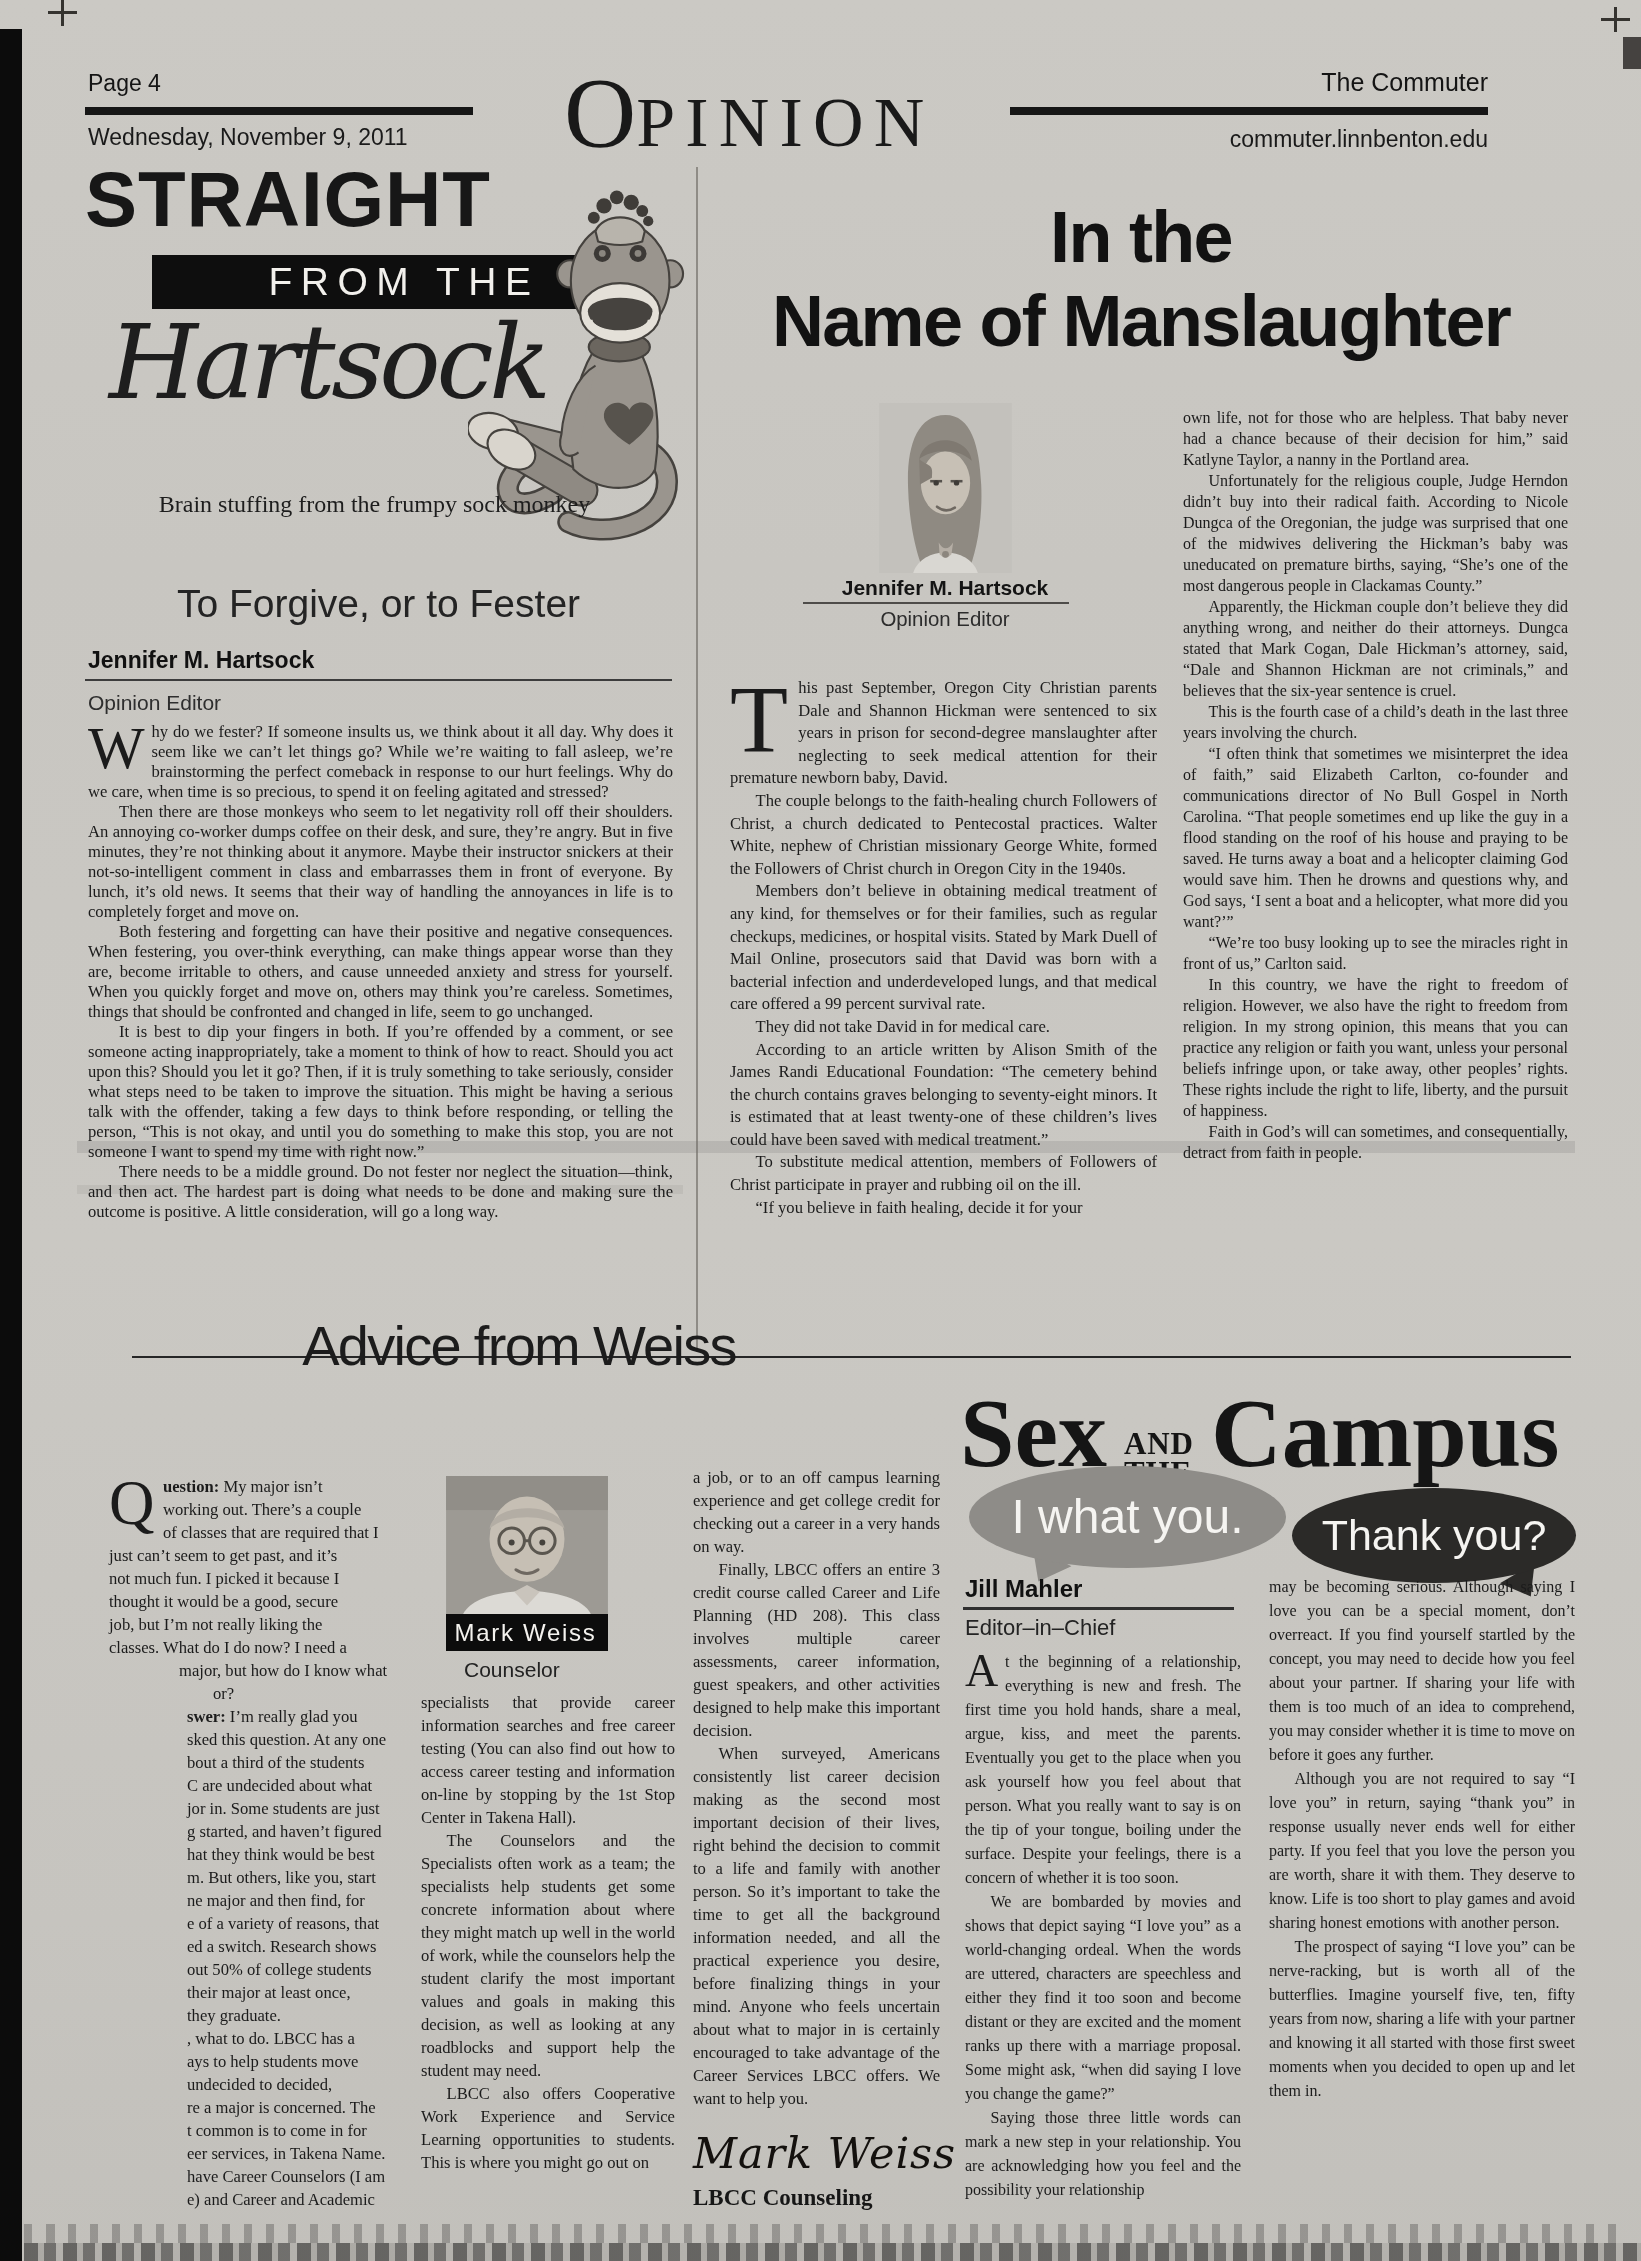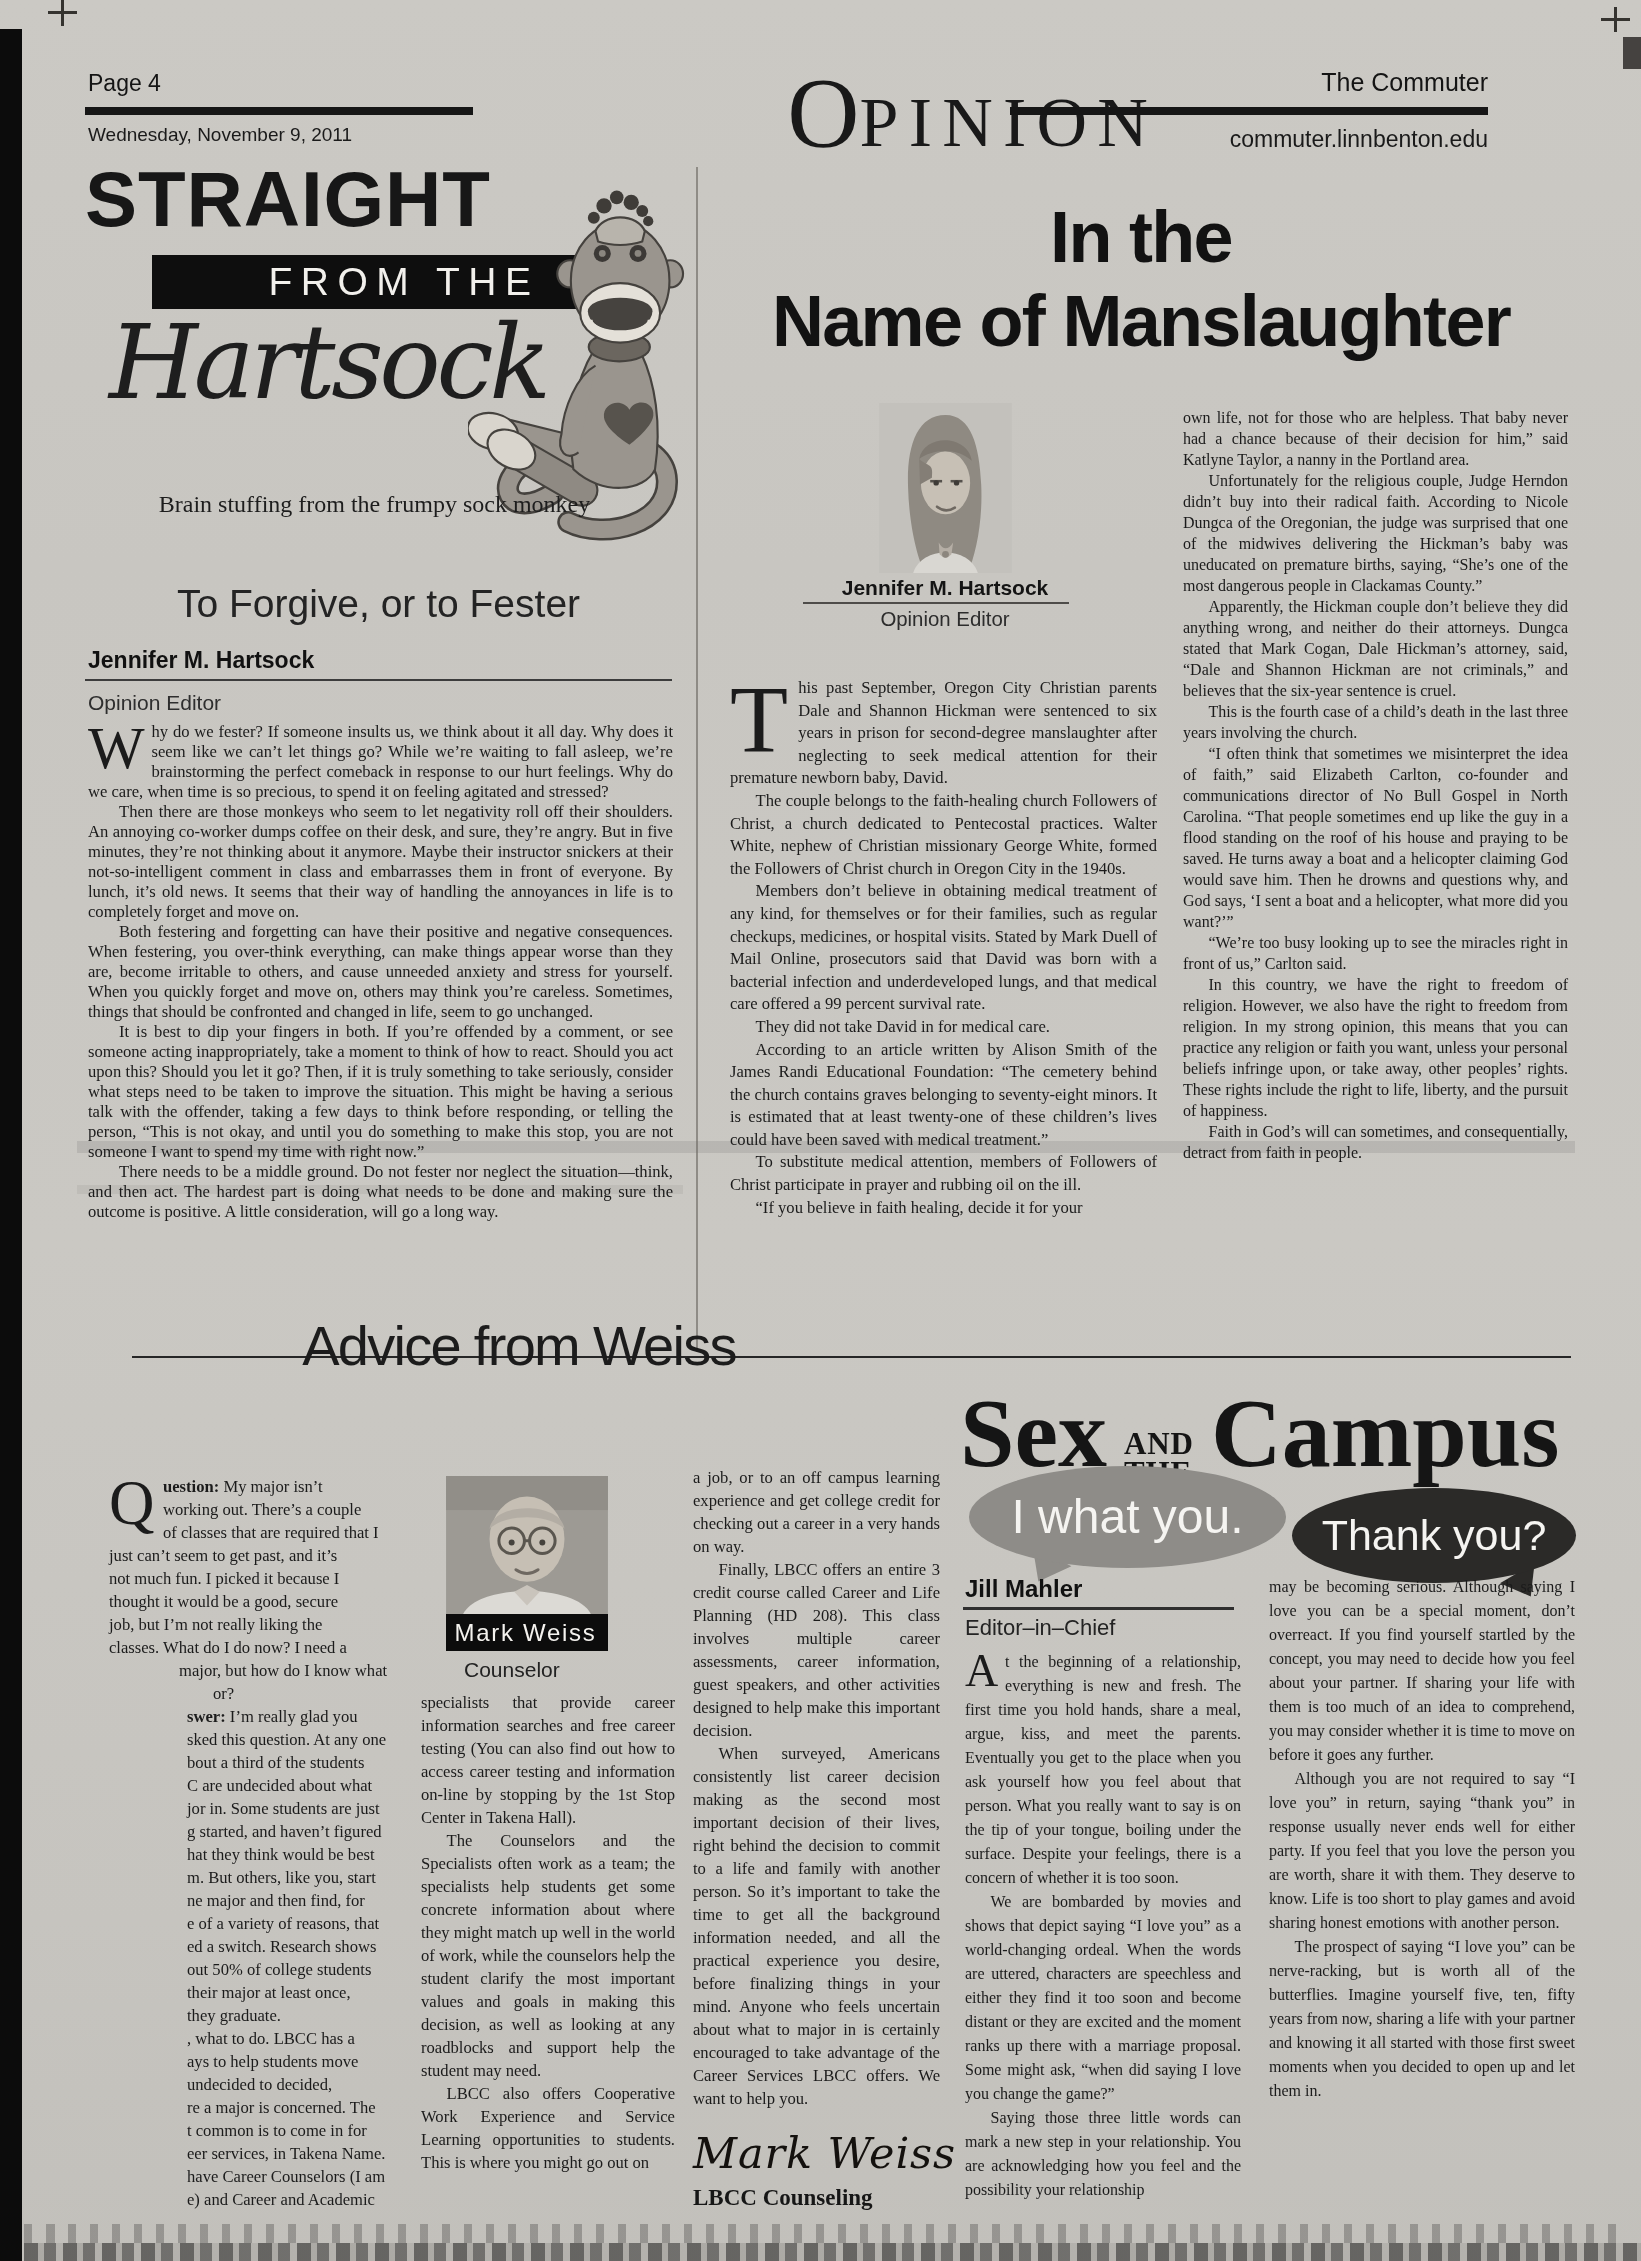--- a/index.html
+++ b/index.html
@@ -20,22 +20,22 @@
   .cross-h{height:2.6px;background:#35332f;}
   .band{background:rgba(25,25,25,.10);}
   .scan-bottom1{left:24px;top:2224px;width:1594px;height:19px;opacity:.30;
     background:repeating-linear-gradient(90deg,rgba(10,10,10,.8) 0 8.5px,rgba(10,10,10,0) 8.5px 22px);}
   .scan-bottom2{left:24px;top:2243px;width:1618px;height:19px;opacity:.55;
     background:repeating-linear-gradient(90deg,rgba(8,8,8,.9) 0 13.6px,rgba(80,78,74,.35) 13.6px 20.4px,rgba(20,20,20,.85) 20.4px 32px,rgba(110,108,104,.3) 32px 39px);}
 
   
   .page-label{left:88px;top:70px;font-size:23px;color:#141414;}
   .rule-l{left:85px;top:107px;width:388px;height:7.7px;background:#161616;}
-  .date{left:88px;top:124px;font-size:19px;color:#1a1a1a;text-align:right;}
-  .opinion{left:545px;top:63px;width:613px;text-align:right;white-space:nowrap;color:#191919;}
+  .date{left:88px;top:124px;font-size:23px;color:#1a1a1a;text-align:right;}
+  .opinion{left:564px;top:63px;width:613px;text-align:left;white-space:nowrap;color:#191919;}
   .opinion .big-o{font-size:100px;line-height:1;}
   .opinion .rest{font-size:70px;letter-spacing:10.2px;line-height:1;}
   .pub{left:1124px;top:68px;width:364px;font-size:25px;color:#141414;}
   .rule-r{left:1010px;top:107px;width:478px;height:7.7px;background:#161616;}
   .site{left:1124px;top:126px;width:364px;font-size:23px;color:#1a1a1a;}
 
   .vdivider{left:696px;top:167px;width:1.7px;height:1185px;background:#6f6b66;opacity:.65;}
   .hseparator{left:132px;top:1356px;width:1439px;height:1.7px;background:#262626;}
 
   

